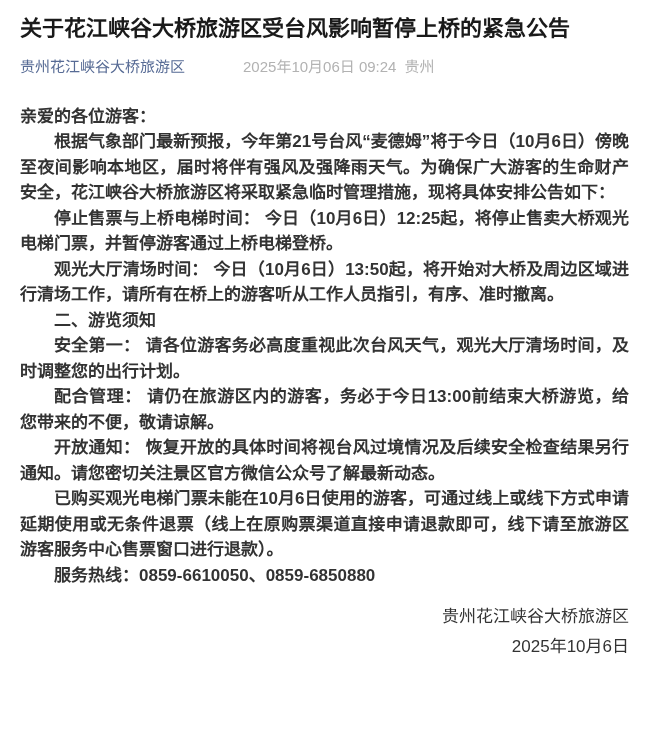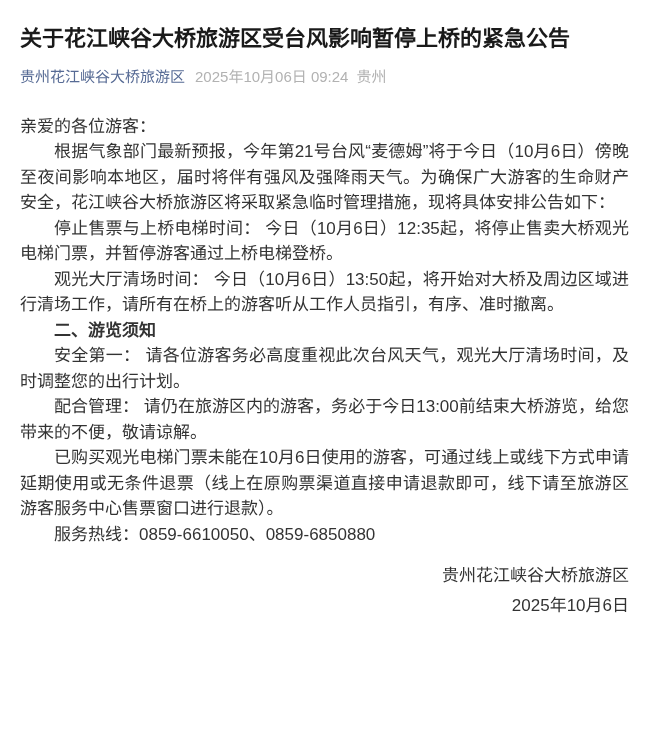--- a/index.html
+++ b/index.html
@@ -12,21 +12,21 @@
     height: 735px;
     overflow: hidden;
     font-family: "Liberation Sans", "DejaVu Sans", sans-serif;
     -webkit-font-smoothing: antialiased;
   }
   .article {
     padding: 8px 20px 0 20px;
     box-sizing: border-box;
   }
   .page-title {
-    margin: 16px 0 13px 0;
+    margin: 6px 0 13px 0;
     font-size: 22px;
     line-height: 1.4;
     font-weight: 700;
     color: #1a1a1a;
     text-align: left;
   }
   .meta {
     font-size: 15px;
     line-height: 1.2;
     margin-bottom: 28px;
@@ -34,33 +34,35 @@
   }
   .meta .account {
     color: #576b95;
     text-decoration: none;
     margin-right: 10px;
     cursor: pointer;
   }
   .meta .datetime {
     color: #b2b2b2;
     margin-right: 8px;
+    margin-left: 48px;
   }
   .meta .location {
     color: #b2b2b2;
   }
   .content {
     font-size: 17px;
     color: #333333;
     line-height: 1.5;
     text-align: justify;
   }
   .content p {
     margin: 0;
     padding: 0;
+    font-weight: bold;
   }
   .content p.indent {
     text-indent: 2em;
   }
   .content p.heading {
     text-indent: 2em;
     font-weight: 700;
   }
   .footer {
     margin-top: 14px;
@@ -80,25 +82,26 @@
 
   <h1 class="page-title">关于花江峡谷大桥旅游区受台风影响暂停上桥的紧急公告</h1>
 
   <div class="meta">
     <a class="account">贵州花江峡谷大桥旅游区</a><span class="datetime">2025年10月06日 09:24</span><span class="location">贵州</span>
   </div>
 
   <div class="content">
     <p class="salutation">亲爱的各位游客：</p>
     <p class="indent">根据气象部门最新预报，今年第21号台风“麦德姆”将于今日（10月6日）傍晚至夜间影响本地区，届时将伴有强风及强降雨天气。为确保广大游客的生命财产安全，花江峡谷大桥旅游区将采取紧急临时管理措施，现将具体安排公告如下：</p>
-    <p class="indent">停止售票与上桥电梯时间： 今日（10月6日）12:35起，将停止售卖大桥观光电梯门票，并暂停游客通过上桥电梯登桥。</p>
+    <p class="indent">停止售票与上桥电梯时间： 今日（10月6日）12:25起，将停止售卖大桥观光电梯门票，并暂停游客通过上桥电梯登桥。</p>
     <p class="indent">观光大厅清场时间： 今日（10月6日）13:50起，将开始对大桥及周边区域进行清场工作，请所有在桥上的游客听从工作人员指引，有序、准时撤离。</p>
     <p class="heading">二、游览须知</p>
     <p class="indent">安全第一： 请各位游客务必高度重视此次台风天气，观光大厅清场时间，及时调整您的出行计划。</p>
     <p class="indent">配合管理： 请仍在旅游区内的游客，务必于今日13:00前结束大桥游览，给您带来的不便，敬请谅解。</p>
+    <p class="indent">开放通知： 恢复开放的具体时间将视台风过境情况及后续安全检查结果另行通知。请您密切关注景区官方微信公众号了解最新动态。</p>
     <p class="indent">已购买观光电梯门票未能在10月6日使用的游客，可通过线上或线下方式申请延期使用或无条件退票（线上在原购票渠道直接申请退款即可，线下请至旅游区游客服务中心售票窗口进行退款）。</p>
     <p class="indent">服务热线：0859-6610050、0859-6850880</p>
   </div>
 
   <div class="footer">
     <div>贵州花江峡谷大桥旅游区</div>
     <div>2025年10月6日</div>
   </div>
 
 </div>

